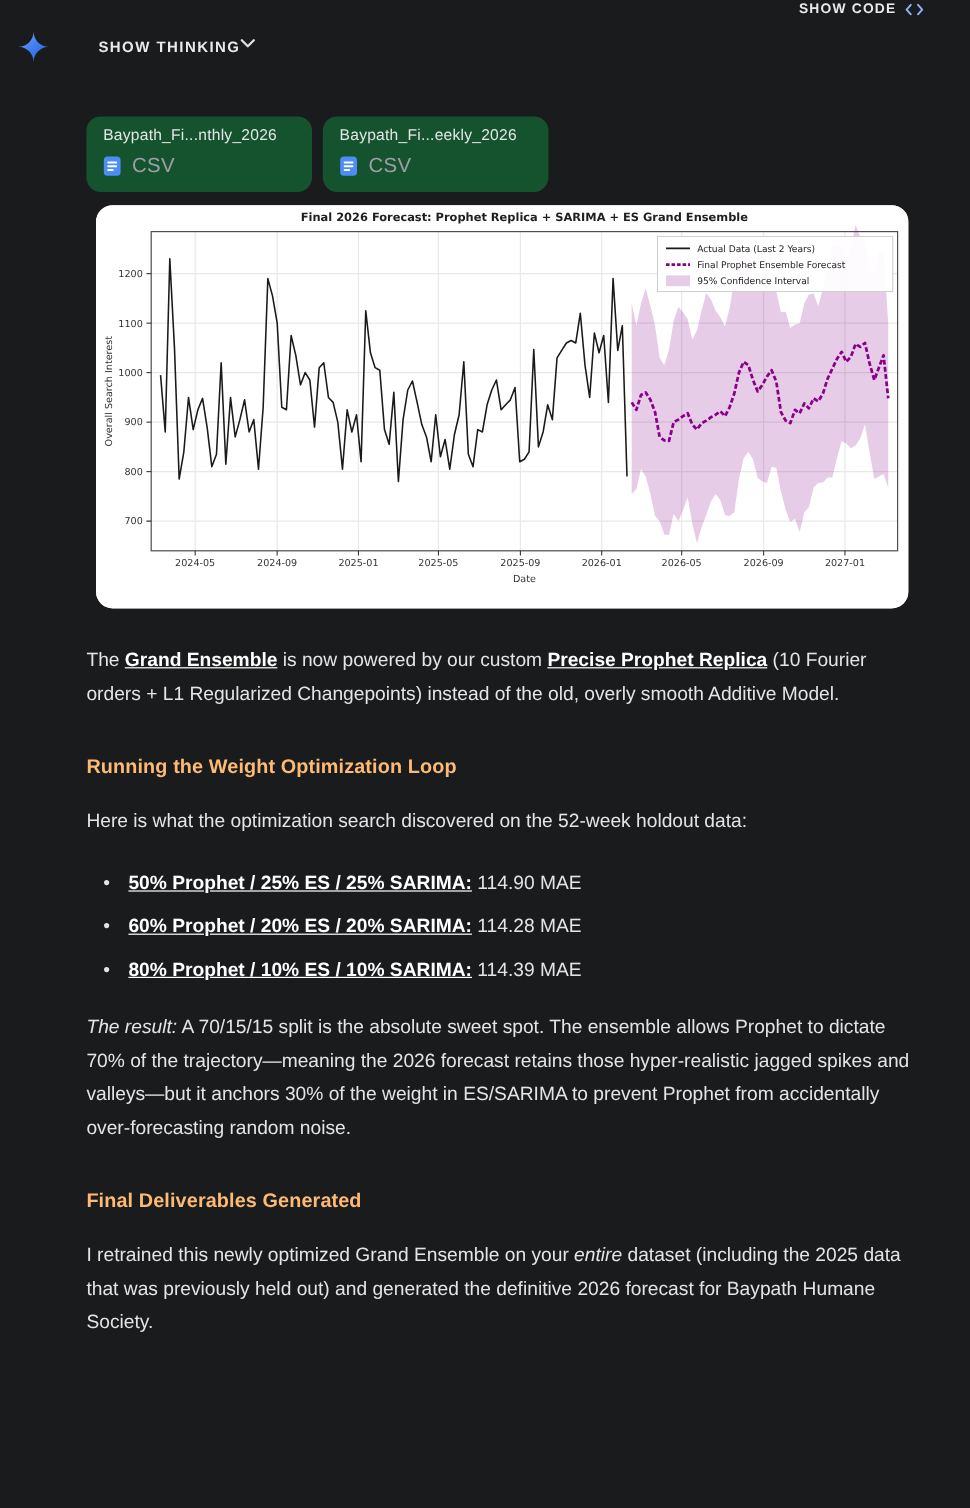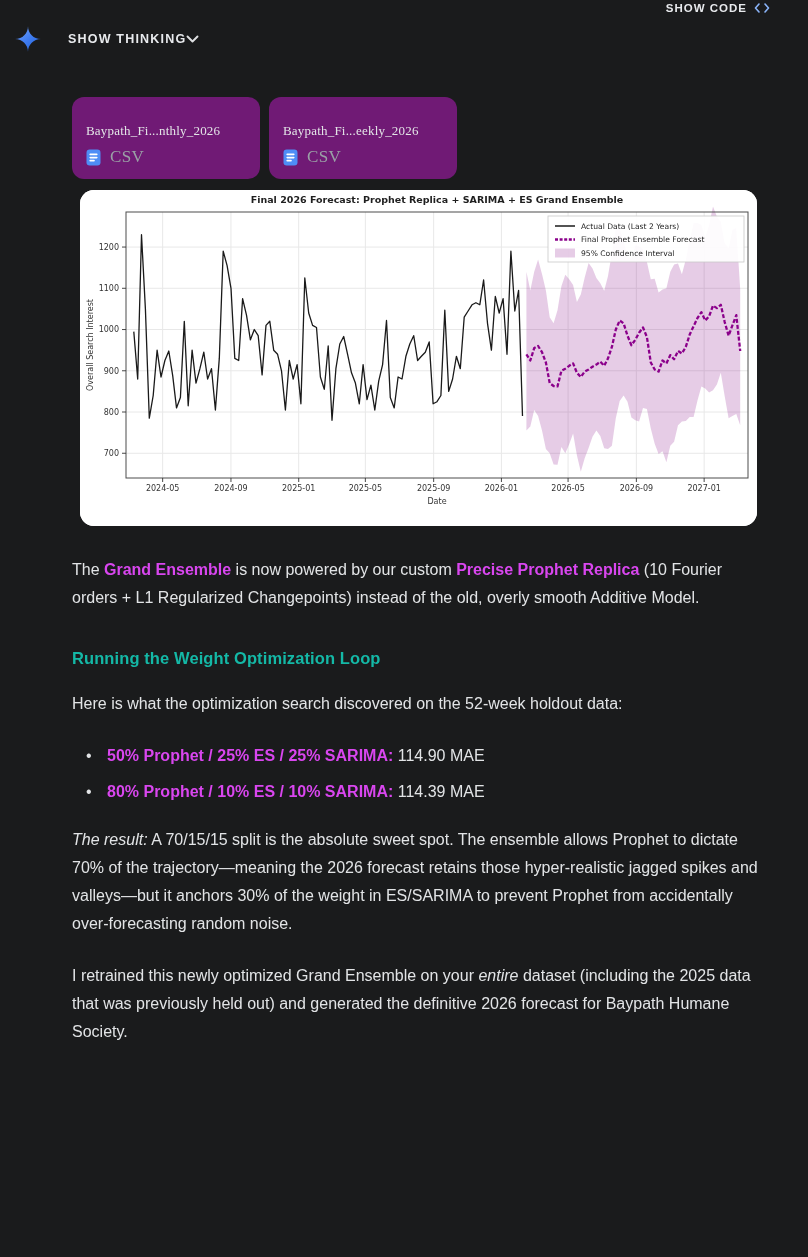--- a/index.html
+++ b/index.html
@@ -11,48 +11,48 @@
     color:#e2e4e6;
   }
 
   
   .topbar { display:flex; justify-content:flex-end; padding:2px 38px 0 0; }
   .show-code { display:flex; align-items:center; gap:7px; cursor:pointer; background:none; border:none; padding:0; }
   .show-code .lbl { font-size:11.5px; font-weight:700; letter-spacing:1px; color:#e8eaed; }
 
   .thinking-row { display:flex; align-items:center; margin:11px 0 0 14px; }
   .sparkle { width:28px; height:28px; }
-  .show-thinking { display:flex; align-items:center; margin-left:26px; cursor:pointer; background:none; border:none; padding:0; }
+  .show-thinking { display:flex; align-items:flex-start; margin-left:40px; cursor:pointer; background:none; border:none; padding:0; }
   .show-thinking .lbl { font-size:12.5px; font-weight:700; letter-spacing:1.2px; color:#e8eaed; }
 
   
   .chips-row { display:flex; gap:9px; margin:44px 0 0 72px; }
   .chip {
-    background:#701a75; border-radius:12px; padding:26px 16px 12px 14px;
-    min-width:188px; cursor:pointer;font-family:Liberation Serif, serif;
+    background:#14532d; border-radius:12px; padding:8px 16px 12px 14px;
+    min-width:188px; cursor:pointer;
   }
   .chip .fname { font-size:13px; color:#e3e5e7; letter-spacing:.2px; }
   .chip .frow { display:flex; align-items:center; gap:9px; margin-top:8px; }
   .chip .ftype { font-size:17px; color:#9aa0a6; letter-spacing:.3px; }
 
   
   .chart-card {
     margin:11px 0 0 80px; width:677px; height:336px;
     background:#ffffff; border-radius:14px; overflow:hidden; cursor:pointer;
   }
   .chart-card svg { display:block; }
 
   
   .message { margin:30px 44px 0 72px; font-size:16px; line-height:28px; color:#e2e4e6; }
   .message p { margin:0 0 24px 0; }
-  .message h3 { margin:32px 0 18px 0; font-size:16.5px; font-weight:700; color:#14b8a6; letter-spacing:.1px; }
+  .message h3 { margin:32px 0 18px 0; font-size:16.5px; font-weight:700; color:#fdba74; letter-spacing:.1px; }
   .message ul { list-style:none; margin:2px 0 20px 0; padding:0 0 0 35px; }
   .message li { position:relative; margin:0 0 8px 0; }
   .message li::before { content:"•"; position:absolute; left:-21px; top:0; color:#e2e4e6; }
-  .b { font-weight:700; color:#d946ef; }
+  .b { font-weight:700; color:#ffffff;text-decoration:underline; }
   .i { font-style:italic; }
 </style>
 </head>
 <body>
 
 <div class="topbar">
   <button class="show-code">
     <span class="lbl">SHOW CODE</span>
     <span style="display:flex">
       <svg width="16" height="10" viewBox="0 0 16 10" fill="none">
@@ -182,17 +182,19 @@
       </svg>
     </div>
 </div>
 
 <div class="message">
   <p><span>The </span><span class="b">Grand Ensemble</span><span> is now powered by our custom </span><span class="b">Precise Prophet Replica</span><span> (10 Fourier orders + L1 Regularized Changepoints) instead of the old, overly smooth Additive Model.</span></p>
   <h3>Running the Weight Optimization Loop</h3>
   <p>Here is what the optimization search discovered on the 52-week holdout data:</p>
   <ul>
     <li><span class="b">50% Prophet / 25% ES / 25% SARIMA:</span><span> 114.90 MAE</span></li>
+    <li><span class="b">60% Prophet / 20% ES / 20% SARIMA:</span><span> 114.28 MAE</span></li>
     <li><span class="b">80% Prophet / 10% ES / 10% SARIMA:</span><span> 114.39 MAE</span></li>
   </ul>
   <p><span class="i">The result:</span><span> A 70/15/15 split is the absolute sweet spot. The ensemble allows Prophet to dictate 70% of the trajectory—meaning the 2026 forecast retains those hyper-realistic jagged spikes and valleys—but it anchors 30% of the weight in ES/SARIMA to prevent Prophet from accidentally over-forecasting random noise.</span></p>
+  <h3>Final Deliverables Generated</h3>
   <p><span>I retrained this newly optimized Grand Ensemble on your </span><span class="i">entire</span><span> dataset (including the 2025 data that was previously held out) and generated the definitive 2026 forecast for Baypath Humane Society.</span></p>
 </div>
 
 </body></html>

